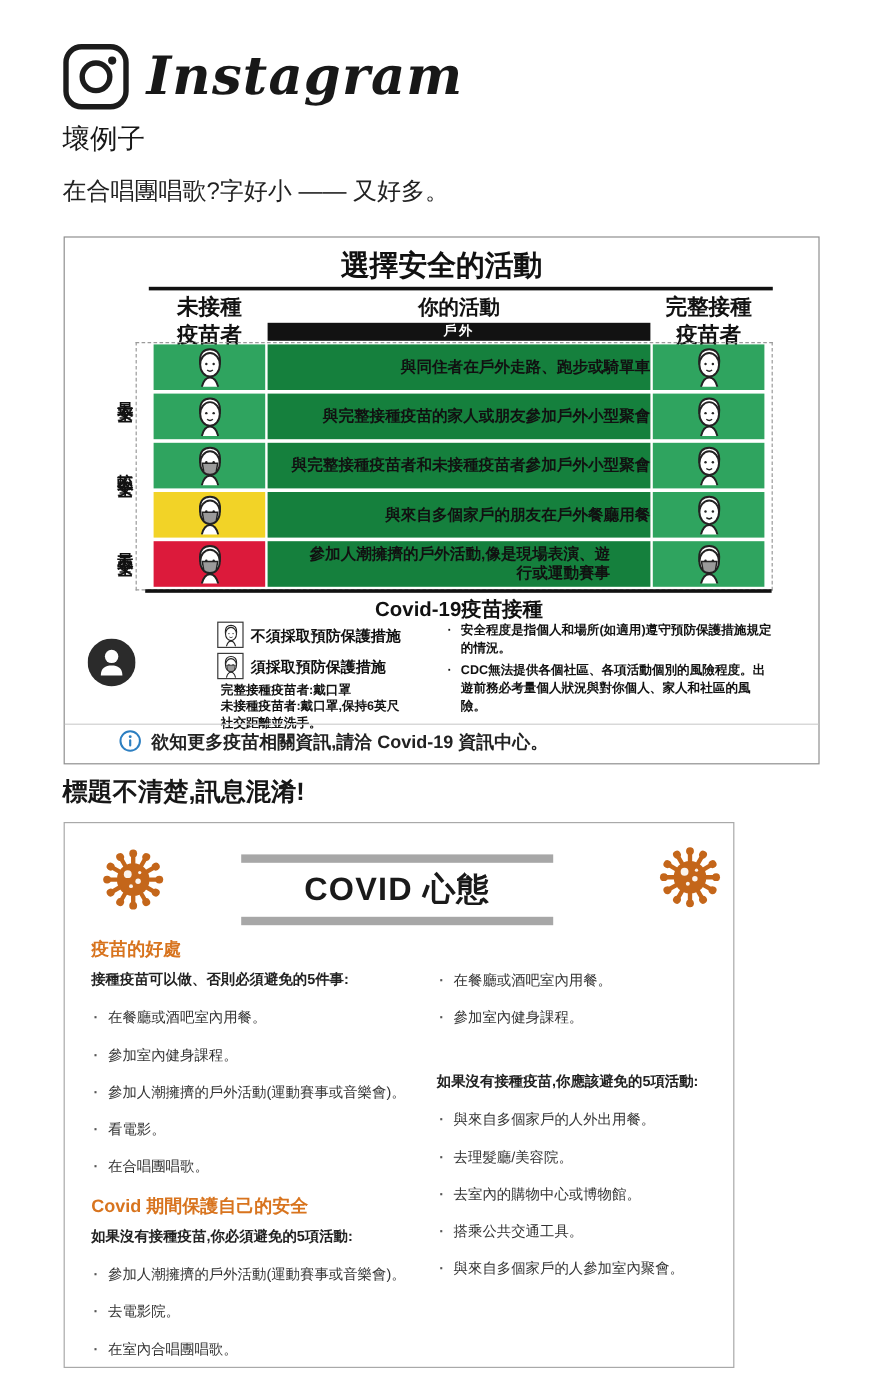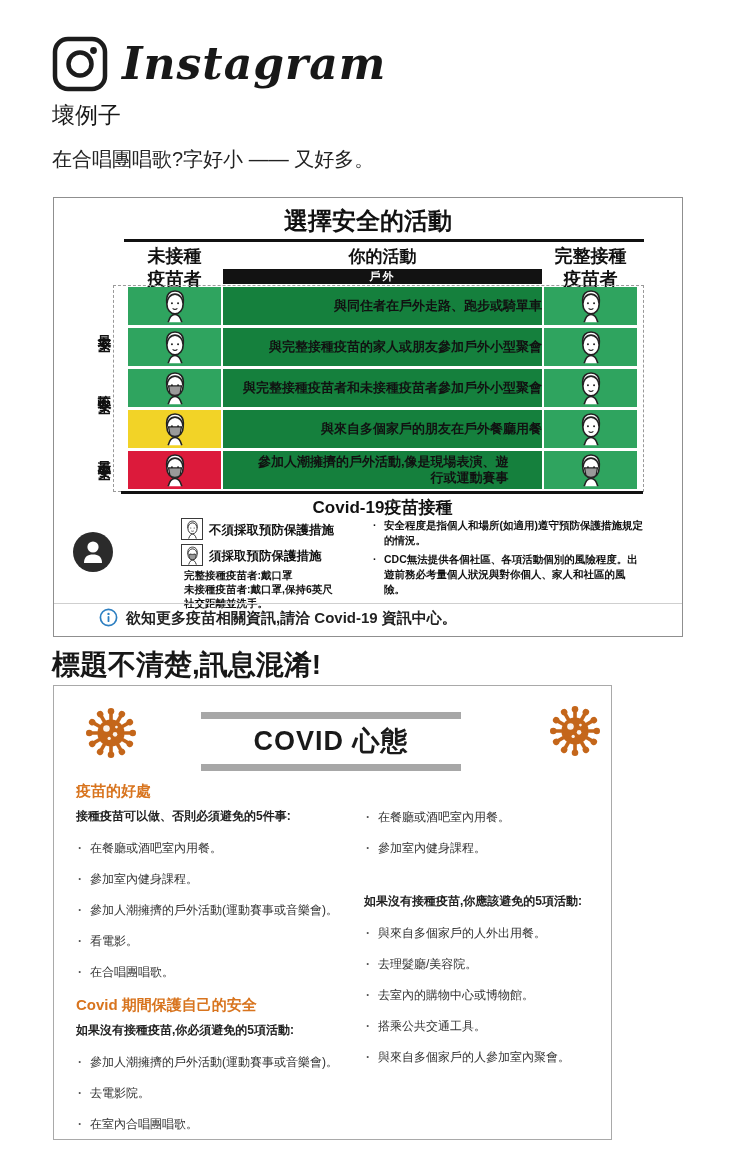--- a/index.html
+++ b/index.html
@@ -9,21 +9,21 @@
     font-family:"Liberation Sans", sans-serif; color:#1f1f1f;
   }
   .abs { position:absolute; }
 
   
   .ig-logo { left:52px; top:36px; width:56px; height:56px; }
   .ig-word { left:122px; top:38px; font-family:"DejaVu Serif", serif;
              font-style:italic; font-weight:600; font-size:44px; color:#181818; letter-spacing:1px; }
   .h-bad  { left:52px; top:100px; font-size:23px; font-weight:400; color:#171717; }
   .h-cap  { left:52px; top:146px; font-size:20px; font-weight:500; color:#222; }
-  .h-mid  { left:52px; top:646px; font-size:28px; font-weight:700; color:#171717; }
+  .h-mid  { left:52px; top:646px; font-size:21px; font-weight:700; color:#171717; }
 
   
   .card1 { left:53px; top:197px; width:630px; height:440px; background:#fff;
            border:1.5px solid #8f8f8f;padding-left:16px; }
   .c1-title { left:0; top:7px; width:100%; text-align:center; font-size:24px; font-weight:800; color:#111; }
   .c1-topline { left:70px; top:41px; width:520px; height:3px; background:#111; }
   .colhead { font-size:18px; font-weight:800; text-align:center; line-height:1.25; color:#111; }
   .colhead span { display:block; }
   .ch-left  { left:74px;  top:47px; width:93px; }
   .ch-right { left:490px; top:47px; width:93px; }

